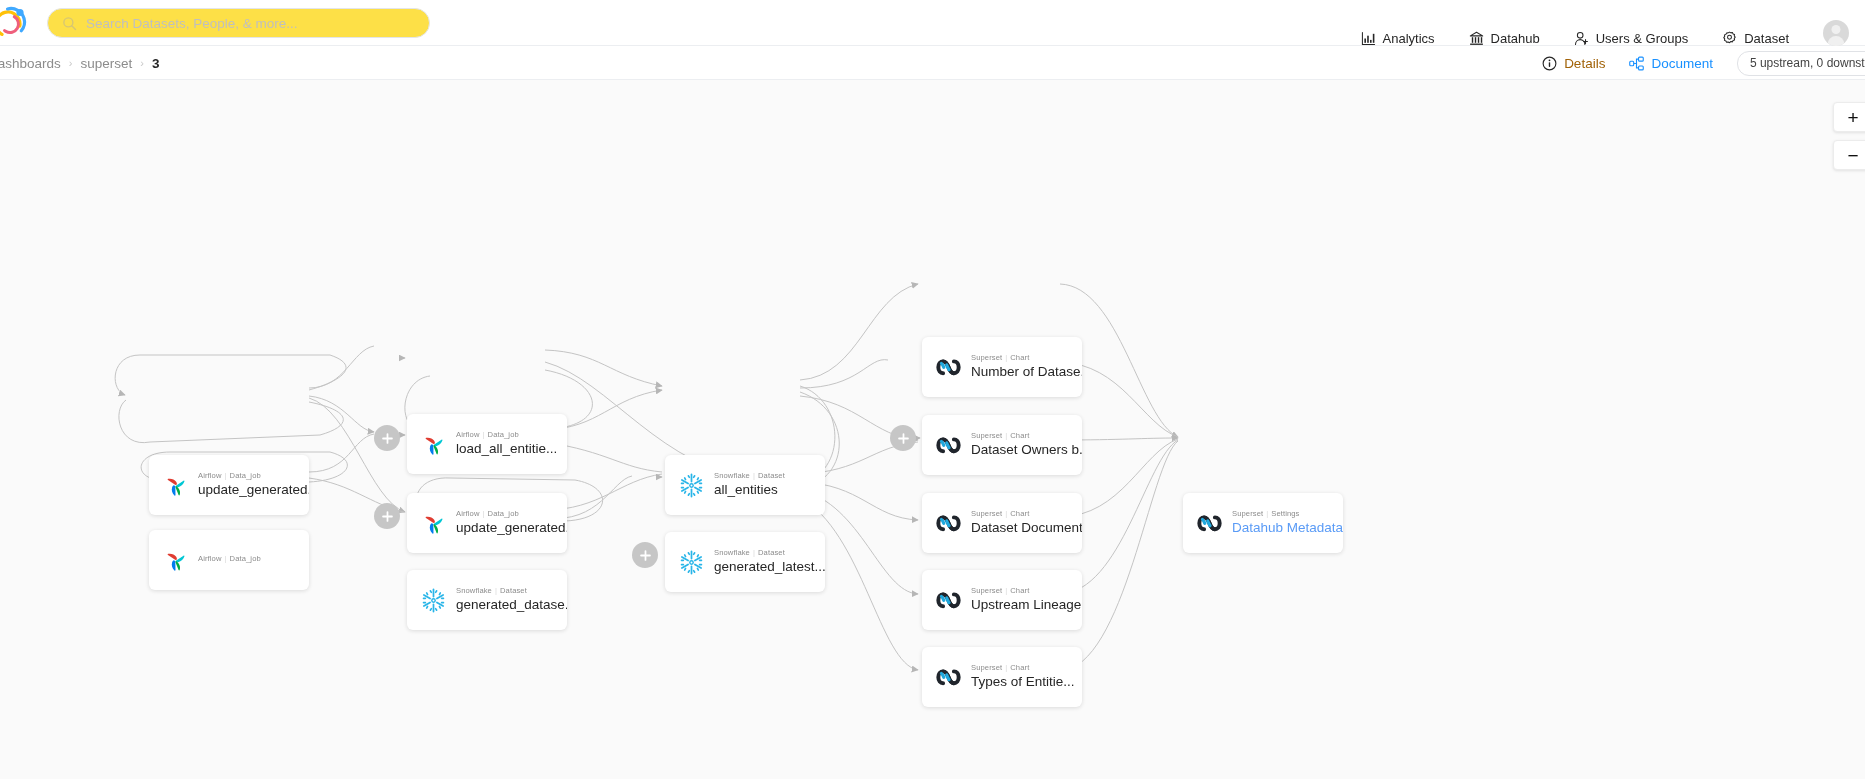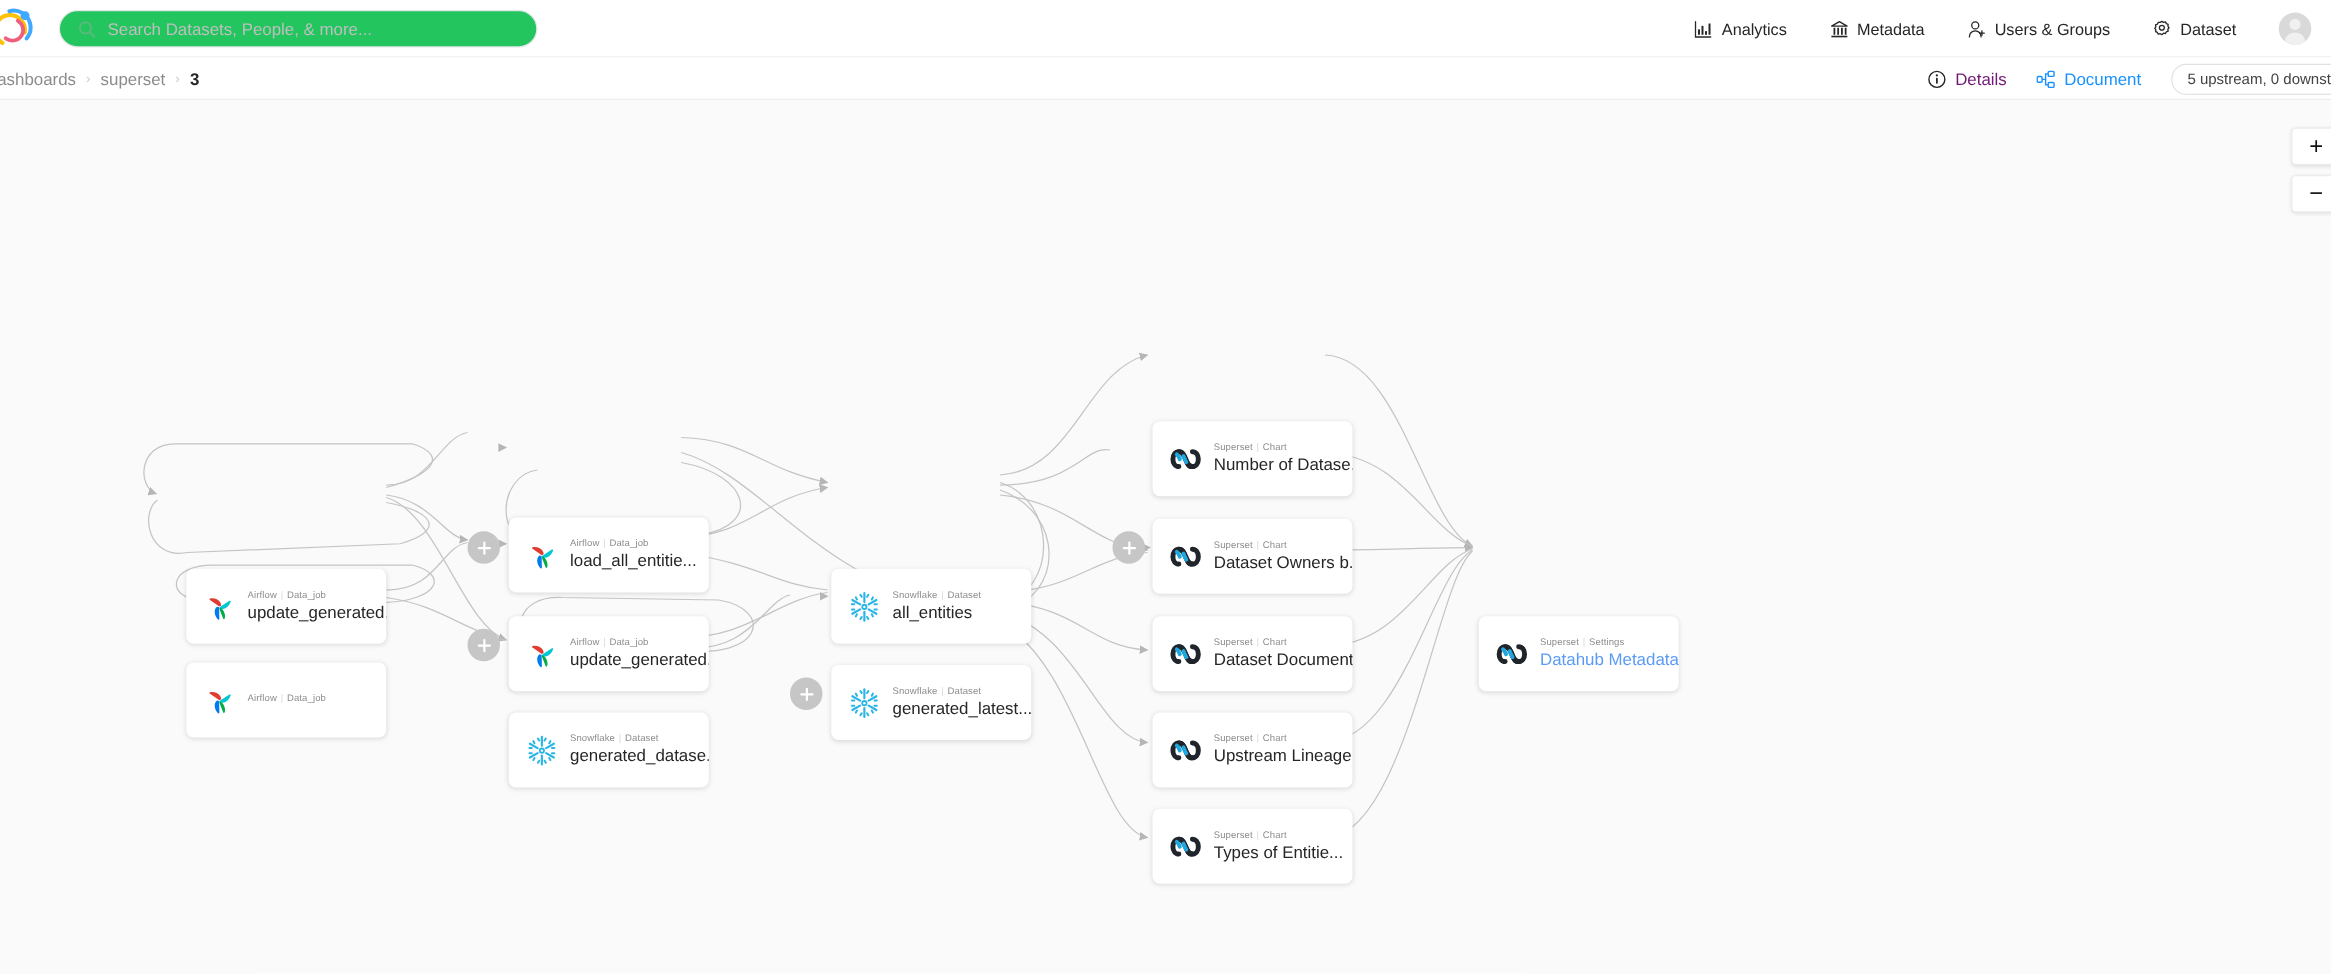--- a/index.html
+++ b/index.html
@@ -31,21 +31,21 @@
     position: absolute;
     left: -10px; top: 4px;
     width: 38px; height: 38px;
   }
   #searchbar {
     position: absolute;
     left: 47px; top: 8px;
     width: 383px; height: 30px;
     border: 1px solid #e3e5e9;
     border-radius: 16px;
-    background: #22c55e;
+    background: #fde047;
     box-sizing: border-box;
     display: flex;
     align-items: center;
     padding-left: 14px;
     cursor: text;
   }
   #searchbar .sicon { width: 15px; height: 15px; flex: 0 0 auto; opacity: .45; }
   #searchbar input {
     border: 0; outline: 0; background: transparent;
     font-family: "Liberation Sans", sans-serif;
@@ -55,21 +55,21 @@
     width: 320px;
     padding: 0;
   }
   #searchbar input::placeholder { color: #bfbfbf; }
 
   #navlinks {
     position: absolute;
     right: 16px; top: 0;
     height: 46px;
     display: flex;
-    align-items: center;
+    align-items: flex-end;
     gap: 34px;
   }
   .navitem {
     display: flex;
     align-items: center;
     gap: 7px;
     font-size: 13px;
     color: #262626;
     cursor: pointer;
     white-space: nowrap;
@@ -128,21 +128,21 @@
   #tabsright {
     position: absolute;
     right: -40px; top: 0;
     height: 34px;
     display: flex;
     align-items: center;
     gap: 24px;
   }
   .subtab {
     display: flex; align-items: center; gap: 7px;
-    font-size: 13.5px; color: #701a75; cursor: pointer; white-space: nowrap;
+    font-size: 13.5px; color: #a16207; cursor: pointer; white-space: nowrap;
   }
   .subtab.active { color: #1890ff; }
   .subtab .ticon { width: 15px; height: 15px; flex: 0 0 auto; }
   #degreepill {
     height: 23px;
     border: 1px solid #e0e2e6;
     border-radius: 12px;
     background: #fff;
     display: flex; align-items: center;
     padding: 0 12px;
@@ -273,21 +273,21 @@
 
       <div class="navitem">
         <svg class="nicon" viewBox="0 0 16 16">
           <path d="M8 1.4 1.4 5.2h13.2z" fill="none" stroke="#262626" stroke-width="1.1" stroke-linejoin="round"></path>
           <rect x="3" y="6.6" width="1.5" height="6" fill="#262626"></rect>
           <rect x="6.2" y="6.6" width="1.5" height="6" fill="#262626"></rect>
           <rect x="9.4" y="6.6" width="1.5" height="6" fill="#262626"></rect>
           <rect x="12.6" y="6.6" width="1.5" height="6" fill="#262626"></rect>
           <rect x="1.2" y="13.4" width="13.6" height="1.4" fill="#262626"></rect>
         </svg>
-        <span>Metadata</span>
+        <span>Datahub</span>
       </div>
 
       <div class="navitem">
         <svg class="nicon" viewBox="0 0 16 16">
           <circle cx="6.6" cy="4.6" r="3" fill="none" stroke="#262626" stroke-width="1.1"></circle>
           <path d="M1.6 14.4c0-3 2.2-5.2 5-5.2s5 2.2 5 5.2" fill="none" stroke="#262626" stroke-width="1.1" stroke-linecap="round"></path>
           <line x1="12.3" y1="9.2" x2="12.3" y2="13.2" stroke="#262626" stroke-width="1.1" stroke-linecap="round"></line>
           <line x1="10.3" y1="11.2" x2="14.3" y2="11.2" stroke="#262626" stroke-width="1.1" stroke-linecap="round"></line>
         </svg>
         <span>Users &amp; Groups</span>

